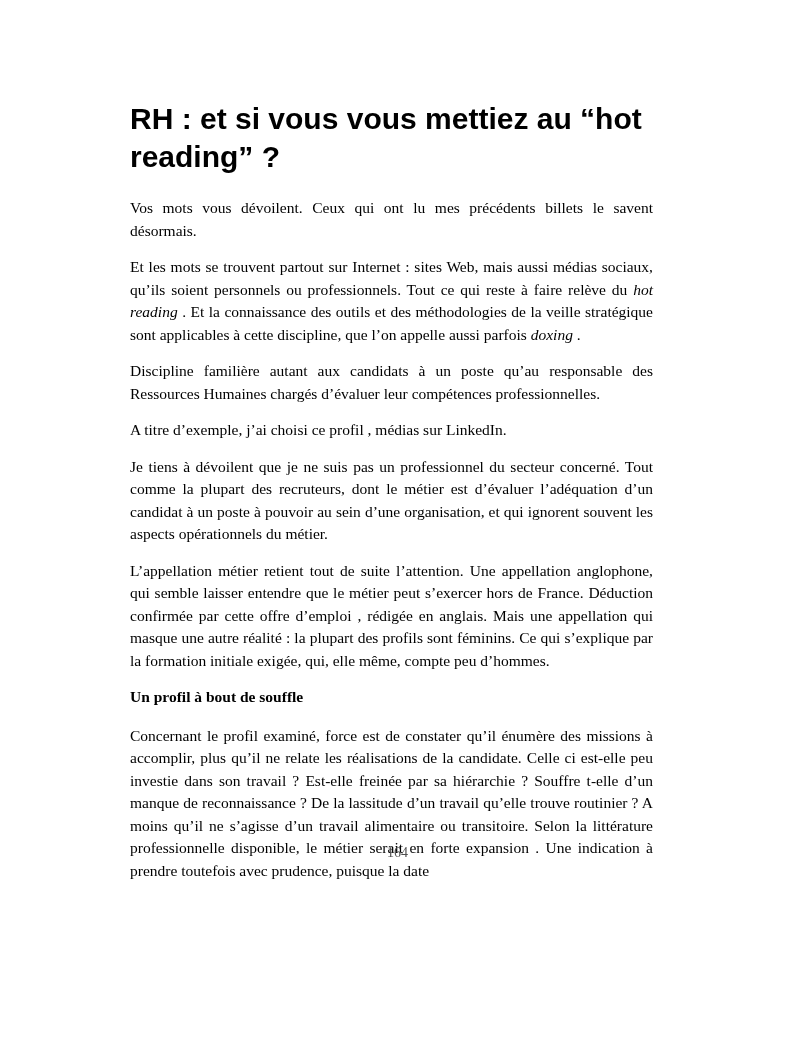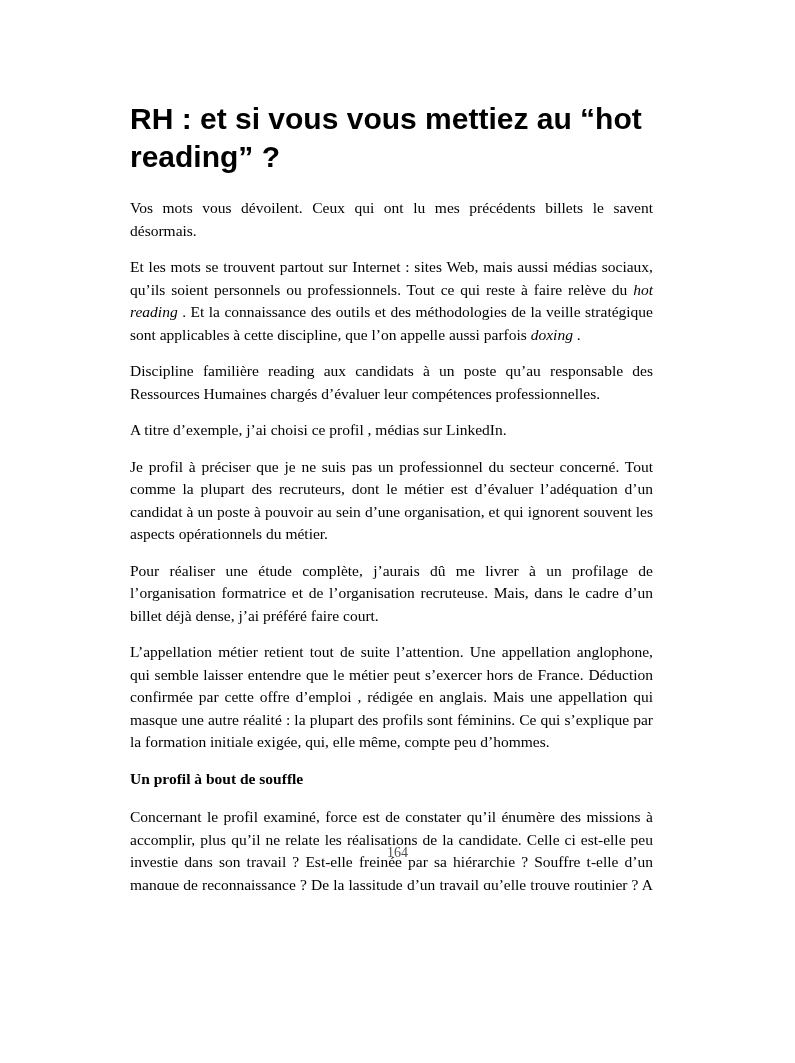--- a/index.html
+++ b/index.html
@@ -59,24 +59,23 @@
 </style>
 </head>
 <body>
 
 <div class="page">
   <div class="content">
     <h1 class="title">RH : et si vous vous mettiez au “hot reading” ?</h1>
     <div class="doc-body">
         <p class="paragraph"><span>Vos mots vous dévoilent. Ceux qui ont lu mes précédents billets le savent désormais.</span></p>
         <p class="paragraph"><span>Et les mots se trouvent partout sur Internet : sites Web, mais aussi médias sociaux, qu’ils soient personnels ou professionnels. Tout ce qui reste à faire relève du </span><span class="italic">hot reading</span><span> . Et la connaissance des outils et des méthodologies de la veille stratégique sont applicables à cette discipline, que l’on appelle aussi parfois </span><span class="italic">doxing</span><span> .</span></p>
-        <p class="paragraph"><span>Discipline familière reading aux candidats à un poste qu’au responsable des Ressources Humaines chargés d’évaluer leur compétences professionnelles.</span></p>
+        <p class="paragraph"><span>Discipline familière autant aux candidats à un poste qu’au responsable des Ressources Humaines chargés d’évaluer leur compétences professionnelles.</span></p>
         <p class="paragraph"><span>A titre d’exemple, j’ai choisi ce profil , médias sur LinkedIn.</span></p>
-        <p class="paragraph"><span>Je profil à préciser que je ne suis pas un professionnel du secteur concerné. Tout comme la plupart des recruteurs, dont le métier est d’évaluer l’adéquation d’un candidat à un poste à pouvoir au sein d’une organisation, et qui ignorent souvent les aspects opérationnels du métier.</span></p>
-        <p class="paragraph"><span>Pour réaliser une étude complète, j’aurais dû me livrer à un profilage de l’organisation formatrice et de l’organisation recruteuse. Mais, dans le cadre d’un billet déjà dense, j’ai préféré faire court.</span></p>
+        <p class="paragraph"><span>Je tiens à dévoilent que je ne suis pas un professionnel du secteur concerné. Tout comme la plupart des recruteurs, dont le métier est d’évaluer l’adéquation d’un candidat à un poste à pouvoir au sein d’une organisation, et qui ignorent souvent les aspects opérationnels du métier.</span></p>
         <p class="paragraph"><span>L’appellation métier retient tout de suite l’attention. Une appellation anglophone, qui semble laisser entendre que le métier peut s’exercer hors de France. Déduction confirmée par cette offre d’emploi , rédigée en anglais. Mais une appellation qui masque une autre réalité : la plupart des profils sont féminins. Ce qui s’explique par la formation initiale exigée, qui, elle même, compte peu d’hommes.</span></p>
         <h2 class="subheading"><span>Un profil à bout de souffle</span></h2>
         <p class="paragraph"><span>Concernant le profil examiné, force est de constater qu’il énumère des missions à accomplir, plus qu’il ne relate les réalisations de la candidate. Celle ci est-elle peu investie dans son travail ? Est-elle freinée par sa hiérarchie ? Souffre t-elle d’un manque de reconnaissance ? De la lassitude d’un travail qu’elle trouve routinier ? A moins qu’il ne s’agisse d’un travail alimentaire ou transitoire. Selon la littérature professionnelle disponible, le métier serait en forte expansion . Une indication à prendre toutefois avec prudence, puisque la date</span></p>
       </div>
   </div>
   <div class="footer">
     <span>164</span>
   </div>
 </div>
 

